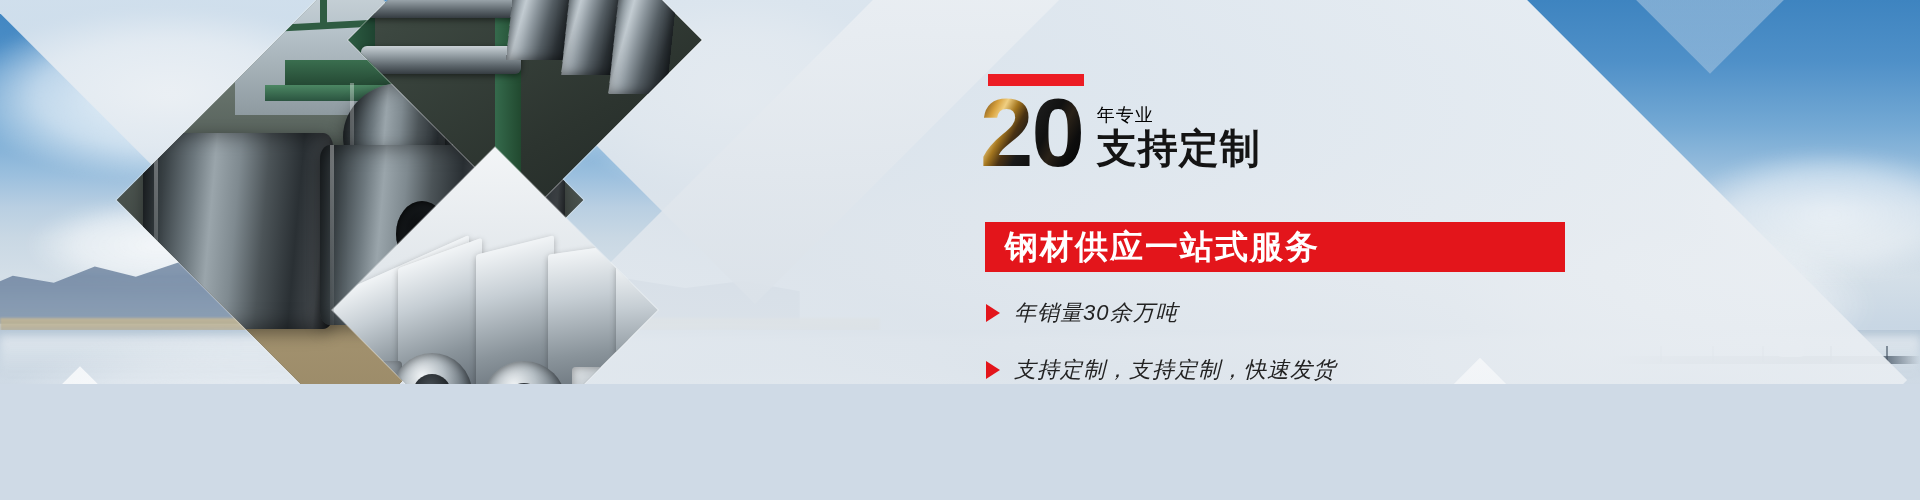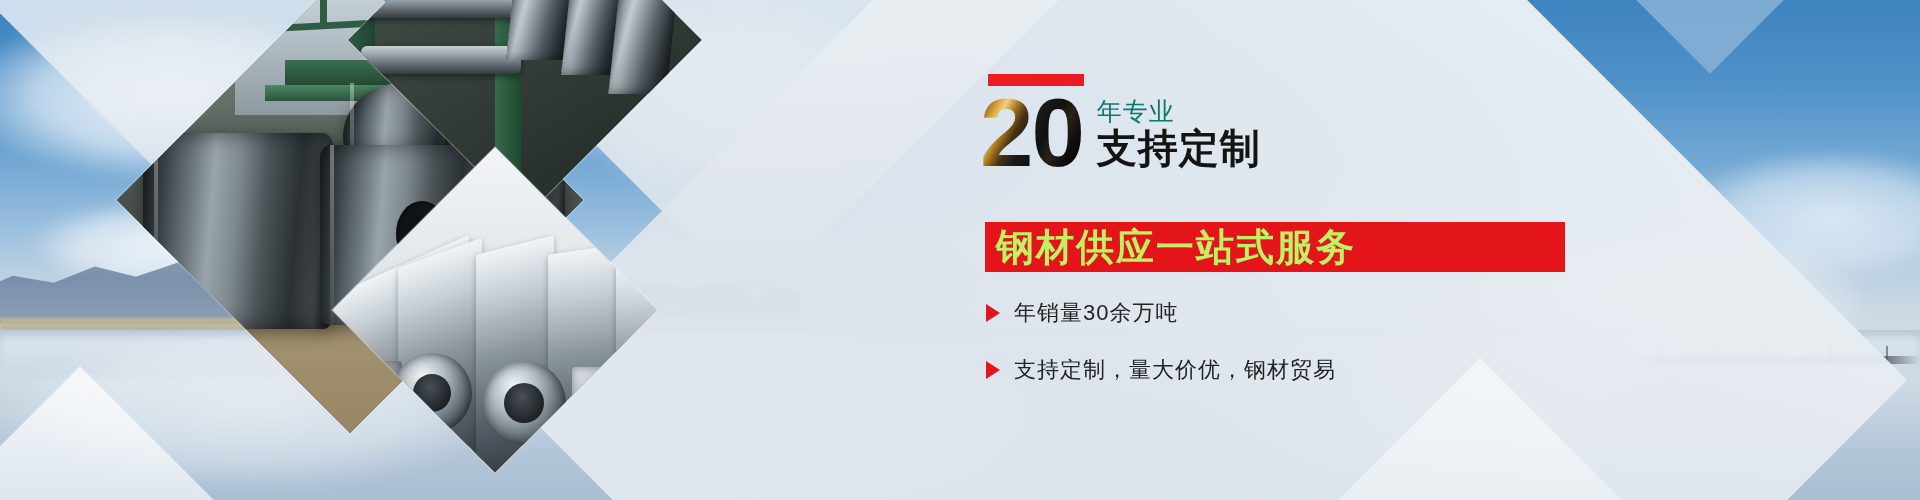--- a/index.html
+++ b/index.html
@@ -4,21 +4,21 @@
 <style>
   * { margin:0; padding:0; box-sizing:border-box; }
   html,body { width:1920px; height:500px; overflow:hidden; }
   body {
     font-family:"Liberation Sans","DejaVu Sans",sans-serif;
     background:#cfdae6;
   }
 
   .banner {
     position:relative;
-    width:1920px; height:500px;
+    width:1920px; height:384px;
     overflow:hidden;
   }
 
   
   .bg { position:absolute; inset:0; }
 
   .sky {
     position:absolute; inset:0;
     background:
       linear-gradient(180deg,
@@ -293,40 +293,40 @@
     -webkit-background-clip:text;
     background-clip:text;
     color:transparent;
     -webkit-text-fill-color:transparent;
   }
   .headline-words {
     margin-left:14px;
     padding-bottom:4px;
   }
   .word-small {
-    font-size:25px; color:#0f766e; letter-spacing:1px;
+    font-size:18px; color:#000000; letter-spacing:1px;
     line-height:1.15;
   }
   .word-big {
     font-size:40px; font-weight:bold; color:#141414;
     letter-spacing:1px; line-height:1.12;
   }
 
   .red-band {
     position:absolute; left:185px; top:222px;
     width:580px; height:50px;
     background:#e3151b;
     display:flex; align-items:center;
   }
   .red-band span {
-    margin-left:11px;
-    color:#bef264; font-size:38px; font-weight:bold; letter-spacing:2px;
-  }
-
-  .bullets { position:absolute; left:186px; top:298px; }
+    margin-left:20px;
+    color:#ffffff; font-size:33px; font-weight:bold; letter-spacing:2px;
+  }
+
+  .bullets { position:absolute; left:186px; top:298px;font-style:italic; }
   .bullet {
     display:flex; align-items:center;
     height:30px; margin-bottom:27px;
   }
   .tri {
     width:0; height:0;
     border-top:9px solid transparent;
     border-bottom:9px solid transparent;
     border-left:14px solid #e3151b;
     margin-right:14px;
@@ -452,18 +452,18 @@
       <span>钢材供应一站式服务</span>
     </div>
 
     <div class="bullets">
       <div class="bullet">
         <div class="tri"></div>
         <div class="bullet-text">年销量30余万吨</div>
       </div>
       <div class="bullet">
         <div class="tri"></div>
-        <div class="bullet-text">支持定制，量大价优，钢材贸易</div>
+        <div class="bullet-text">支持定制，支持定制，快速发货</div>
       </div>
     </div>
 
   </div>
 </div>
 
 </body></html>

